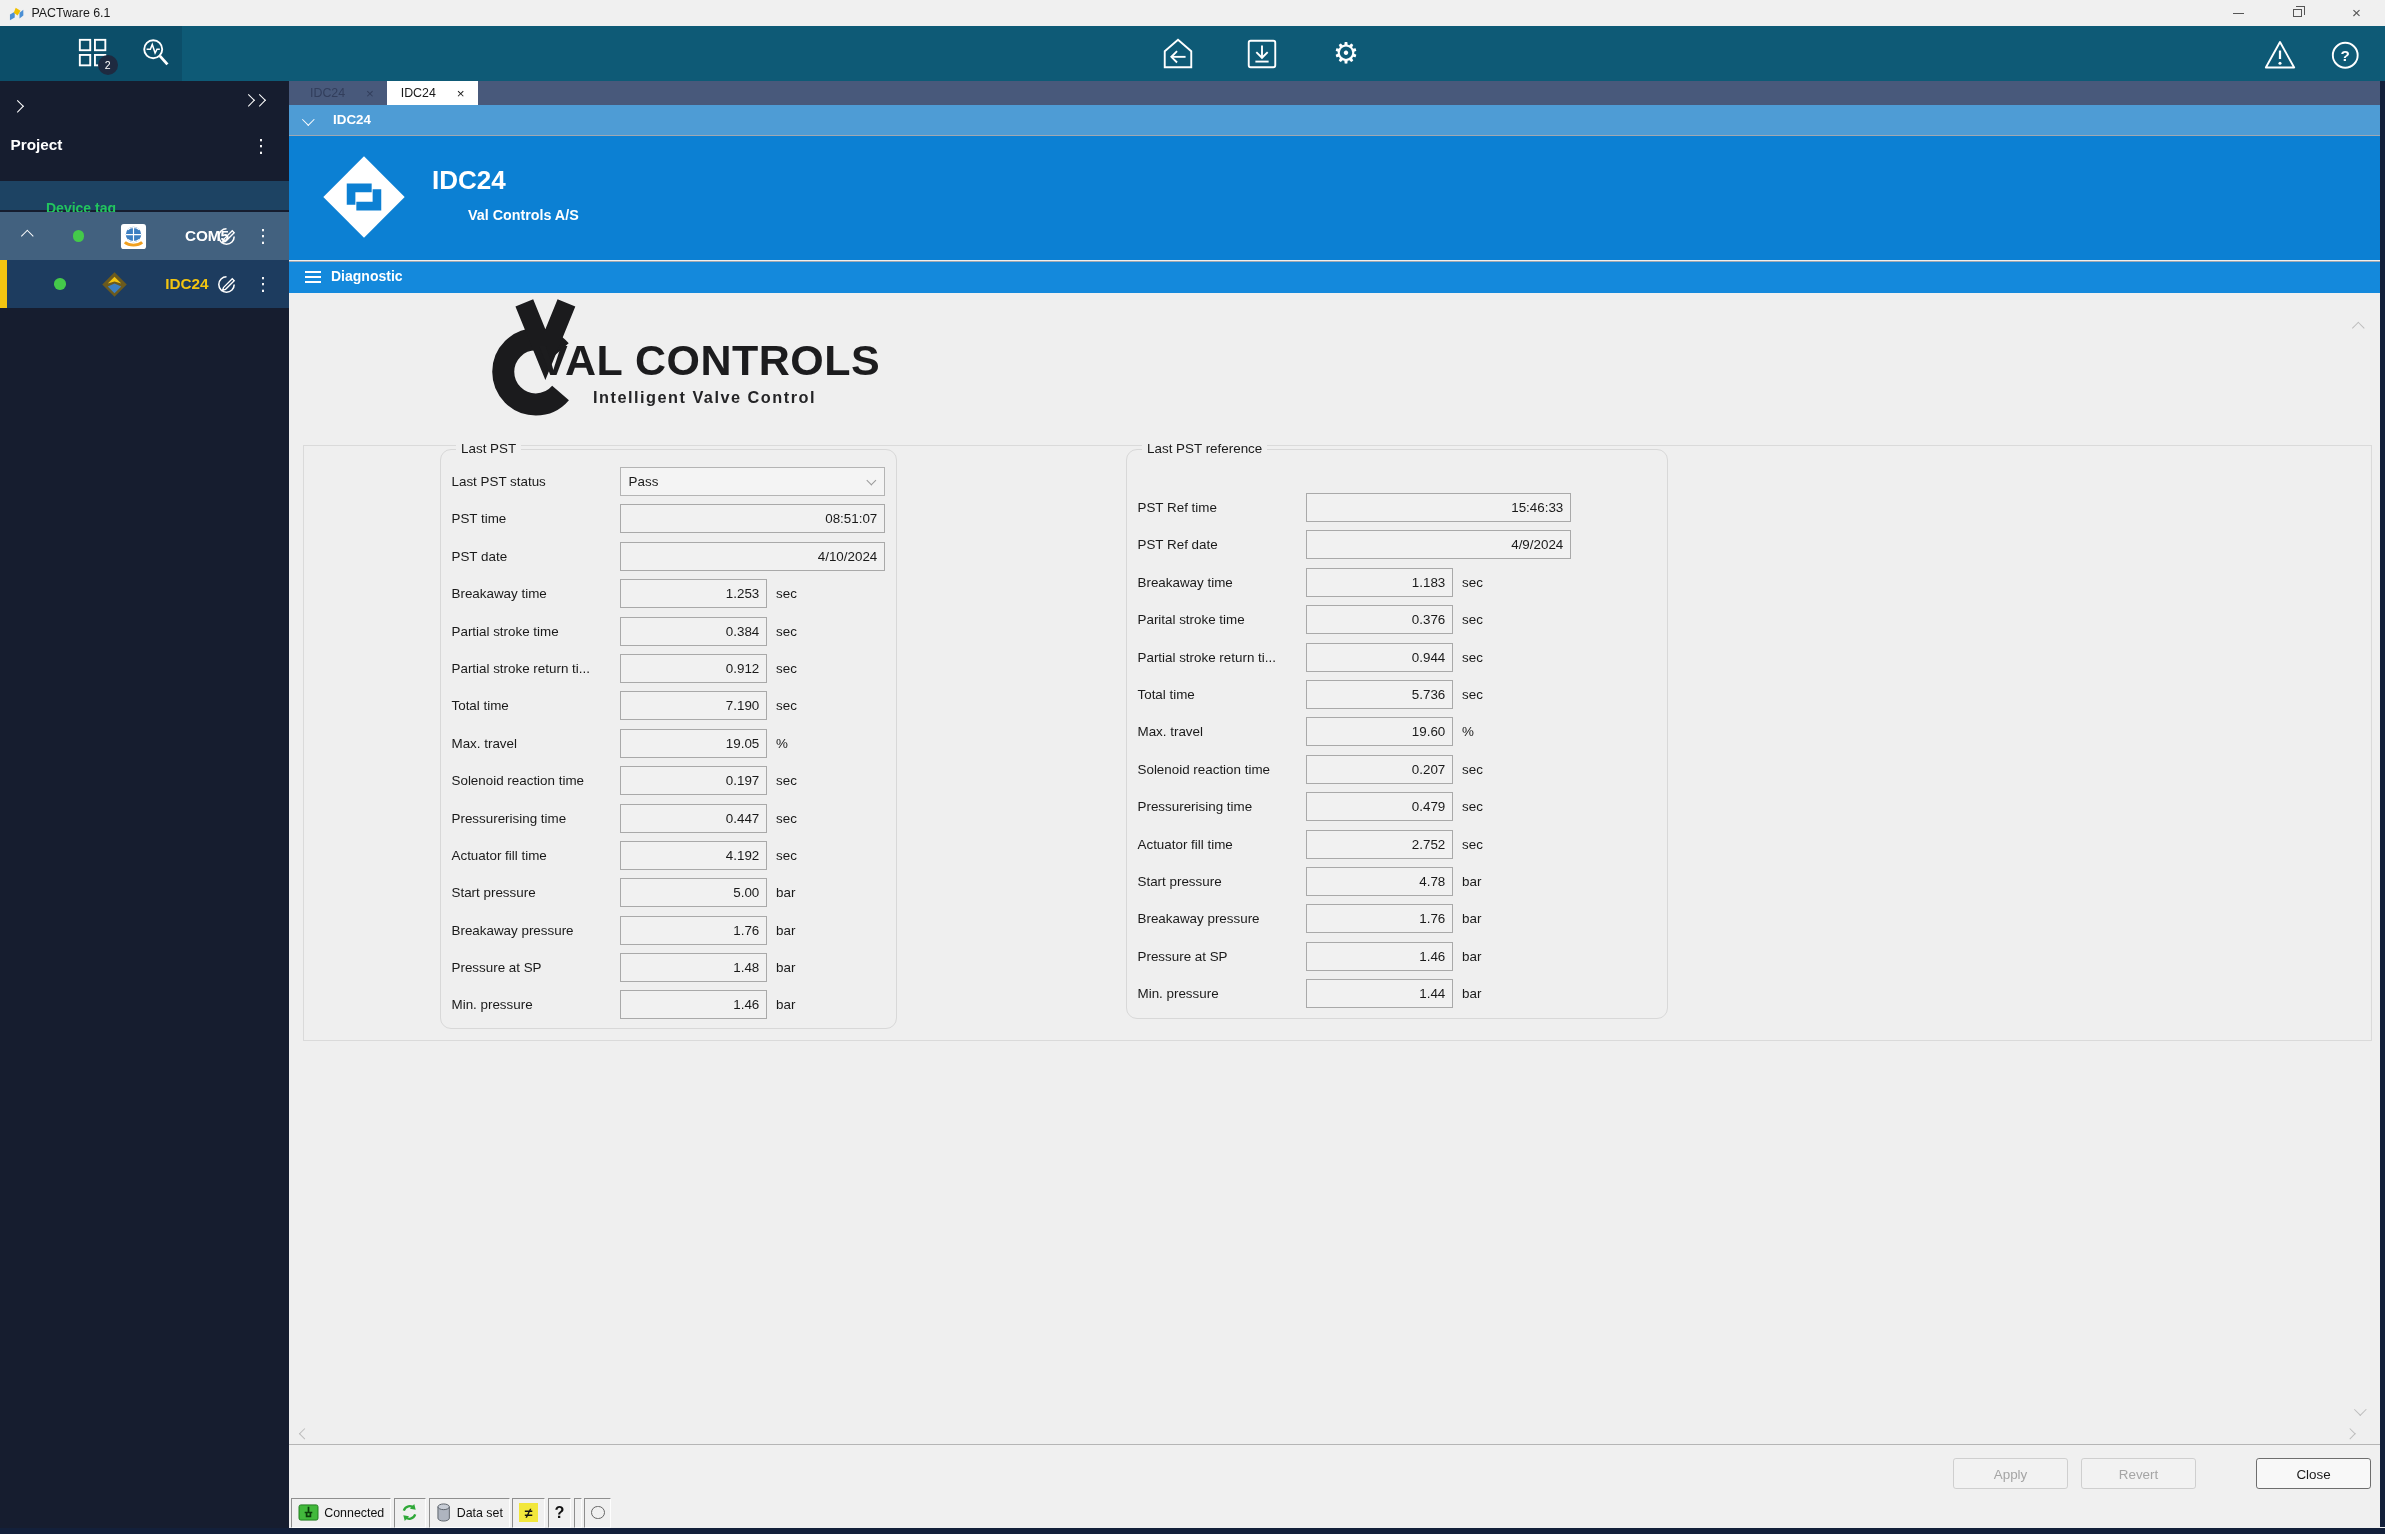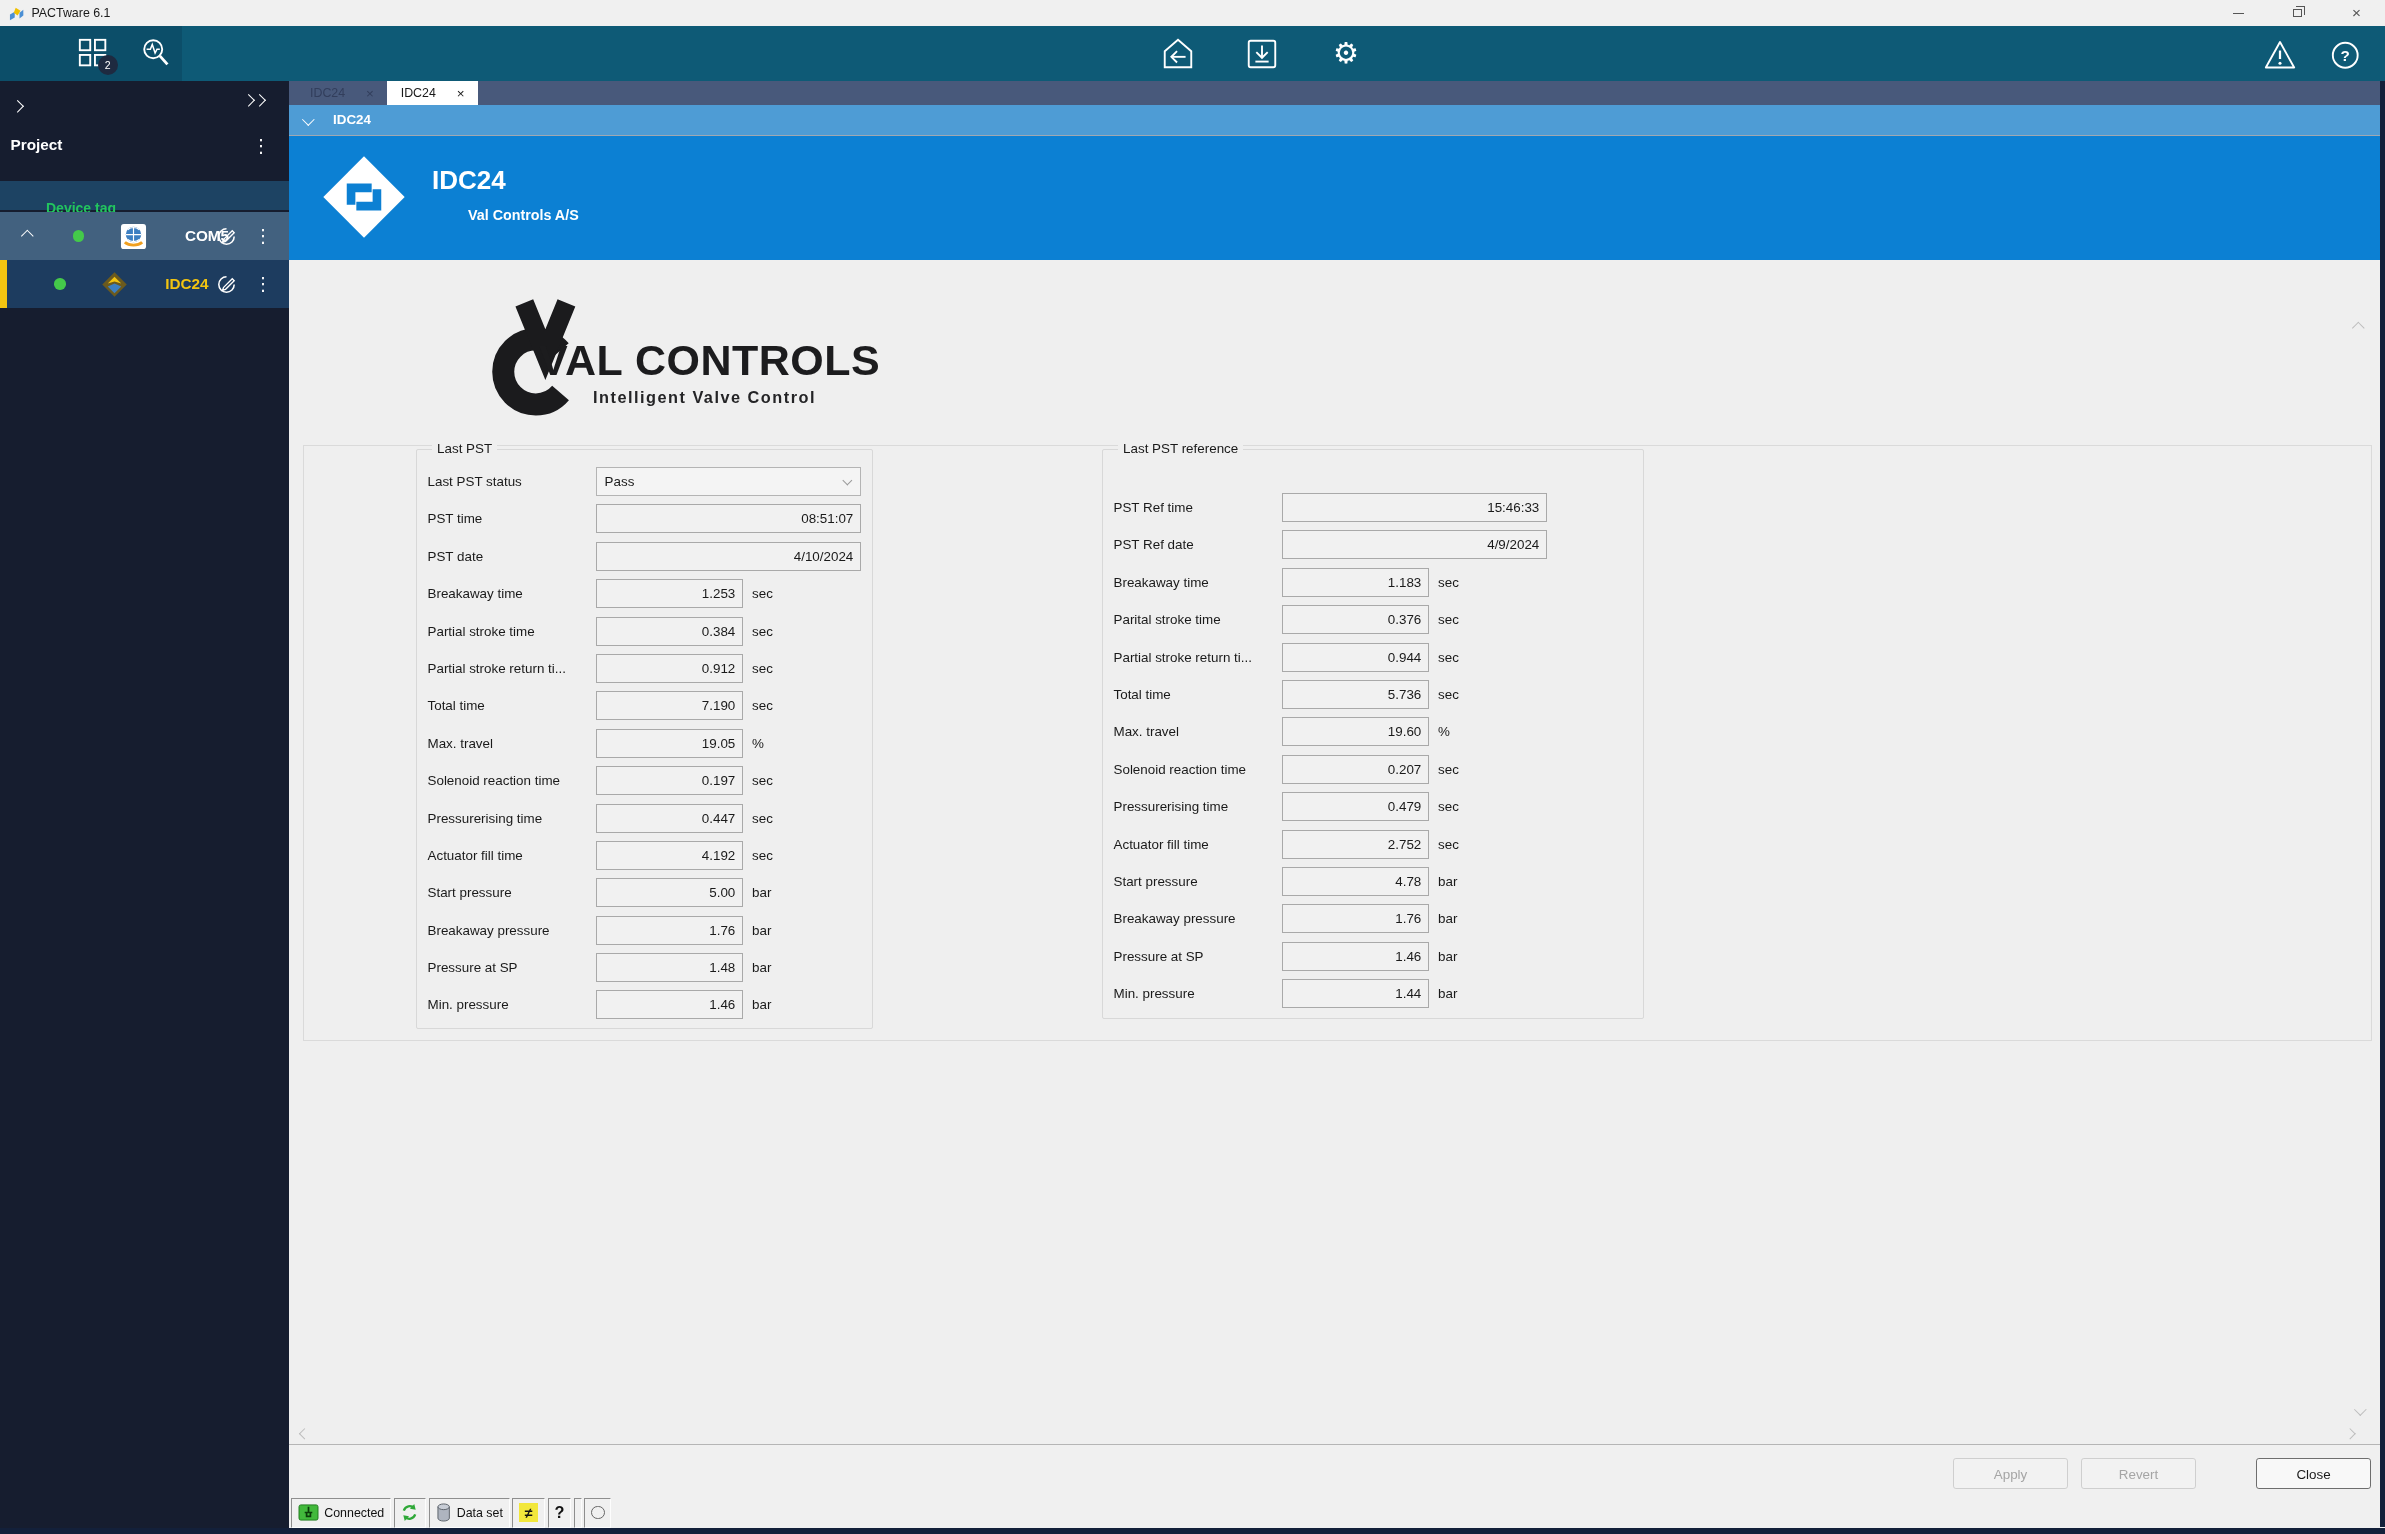--- a/index.html
+++ b/index.html
@@ -90,21 +90,21 @@
   .vc-title{position:absolute;left:250px;top:43px;font-size:43px;font-weight:800;letter-spacing:0.5px;color:#1C1C1E;}
   .vc-tagline{position:absolute;left:304px;top:95px;font-size:16.3px;font-weight:700;letter-spacing:1.5px;color:#242426;}
 
   
   .tabstrip{position:absolute;left:14.3px;top:119px;height:33px;display:flex;align-items:flex-end;z-index:3;}
   .tab{height:28px;line-height:26px;padding:0 8.6px;border:1px solid #9A9A9A;background:#F0F0F0;font-size:13px;margin-right:-1px;}
   .tab.active{height:33px;line-height:30px;background:#fff;border-bottom:1px solid #fff;padding:0 10.5px;position:relative;z-index:4;}
   .tabpage{position:absolute;left:14.3px;top:152px;width:2069px;height:596px;border:1px solid #DADADA;}
 
   
-  .group{position:absolute;border:1px solid #D8D8D8;border-radius:2px;}
+  .group{position:absolute;border:1px solid #D8D8D8;border-radius:11px;margin-left:24px;}
   .group-title{position:absolute;top:-8.6px;left:15.3px;background:#EFEFEF;padding:0 4.8px;font-size:13.4px;}
   .g1{left:127px;top:156px;width:457px;height:580px;}
   .g2{left:813px;top:156px;width:542px;height:570px;}
   .g3{left:1501px;top:156px;width:460px;height:63px;}
   .rows{position:absolute;left:0;top:0;width:100%;padding-top:17px;}
   .g2 .rows{padding-top:43px;}
   .frow{position:relative;height:29px;margin-bottom:8.4px;}
   .flabel{position:absolute;left:10.5px;top:0;line-height:29px;font-size:13.4px;white-space:nowrap;}
   .fbox{position:absolute;left:179px;top:0;width:147px;height:29px;background:#F1F1F1;border:1px solid #A9A9A9;
         line-height:27px;text-align:right;padding-right:6.7px;font-size:13.4px;}
@@ -298,20 +298,28 @@
         <rect x="18" y="18" width="60" height="60" fill="#fff" transform="rotate(45 48 48)"></rect>
         <g fill="#0C80D3">
           <path d="M30 34 h26 v9 h-17 v13 h-9 z"></path>
           <path d="M66 62 h-26 v-9 h17 v-13 h9 z"></path>
         </g>
       </svg>
       <span class="device-title">IDC24</span>
       <span class="device-vendor">Val Controls A/S</span>
     </div>
 
+    <div class="diag-band">
+      <span class="hamburger">
+          <span></span>
+          <span></span>
+          <span></span>
+        </span>
+      <span class="diag-label">Diagnostic</span>
+    </div>
 
     <div class="page">
       <span class="chev up lite scroll-up"></span>
       <span class="chev lite scroll-dn"></span>
 
       <svg style="position:absolute;left:197px;top:5.7px;" width="113" height="117" viewBox="0 0 118 122">
         <circle cx="52" cy="76" r="34" fill="none" stroke="#1B1B1D" stroke-width="23" stroke-dasharray="165 49" stroke-dashoffset="190"></circle>
         <path d="M40 4 L62 58 84 4" fill="none" stroke="#1B1B1D" stroke-width="20"></path>
       </svg>
       <span class="vc-title">VAL CONTROLS</span>

